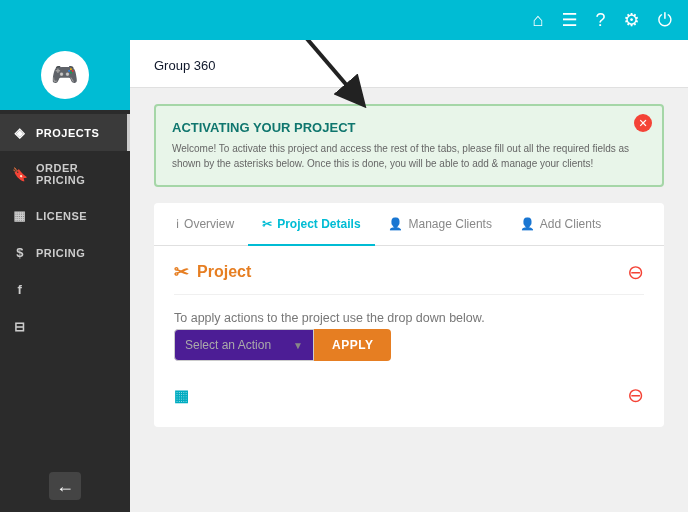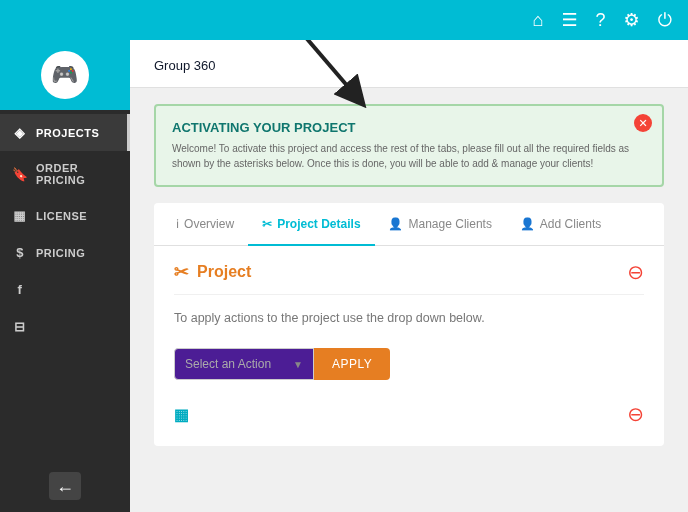--- a/index.html
+++ b/index.html
@@ -227,21 +227,21 @@
       font-size: 20px;
       cursor: pointer;
     }
 
     .section-body {
       padding: 16px 0 8px;
     }
     .section-desc {
       font-size: 12.5px;
       color: #777;
-      margin-bottom: 23px;
+      margin-bottom: 4px;
     }
 
     .action-row {
       display: flex;
       align-items: center;
       gap: 0;
     }
     .action-select {
       border: 1px solid #ccc;
       border-radius: 4px 0 0 4px;
@@ -255,21 +255,21 @@
       min-width: 140px;
       cursor: pointer;
     }
     .action-select-arrow { color: #888; font-size: 10px; margin-left: auto; }
     .apply-btn {
       background: #e67e22;
       color: white;
       border: none;
       padding: 9px 18px;
       font-size: 12px;
-      font-weight: normal;
+      font-weight: bold;
       border-radius: 0 4px 4px 0;
       cursor: pointer;
       letter-spacing: 0.5px;
     }
 
     
     .section-header2 {
       display: flex;
       align-items: center;
       justify-content: space-between;

